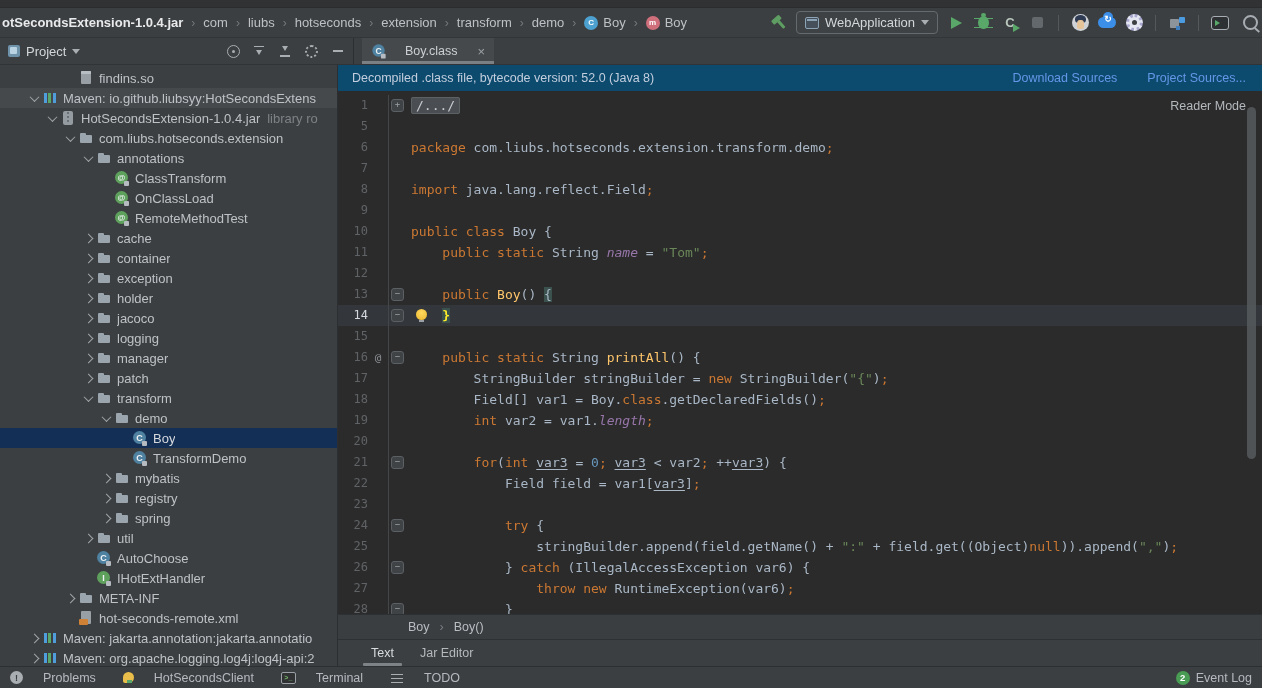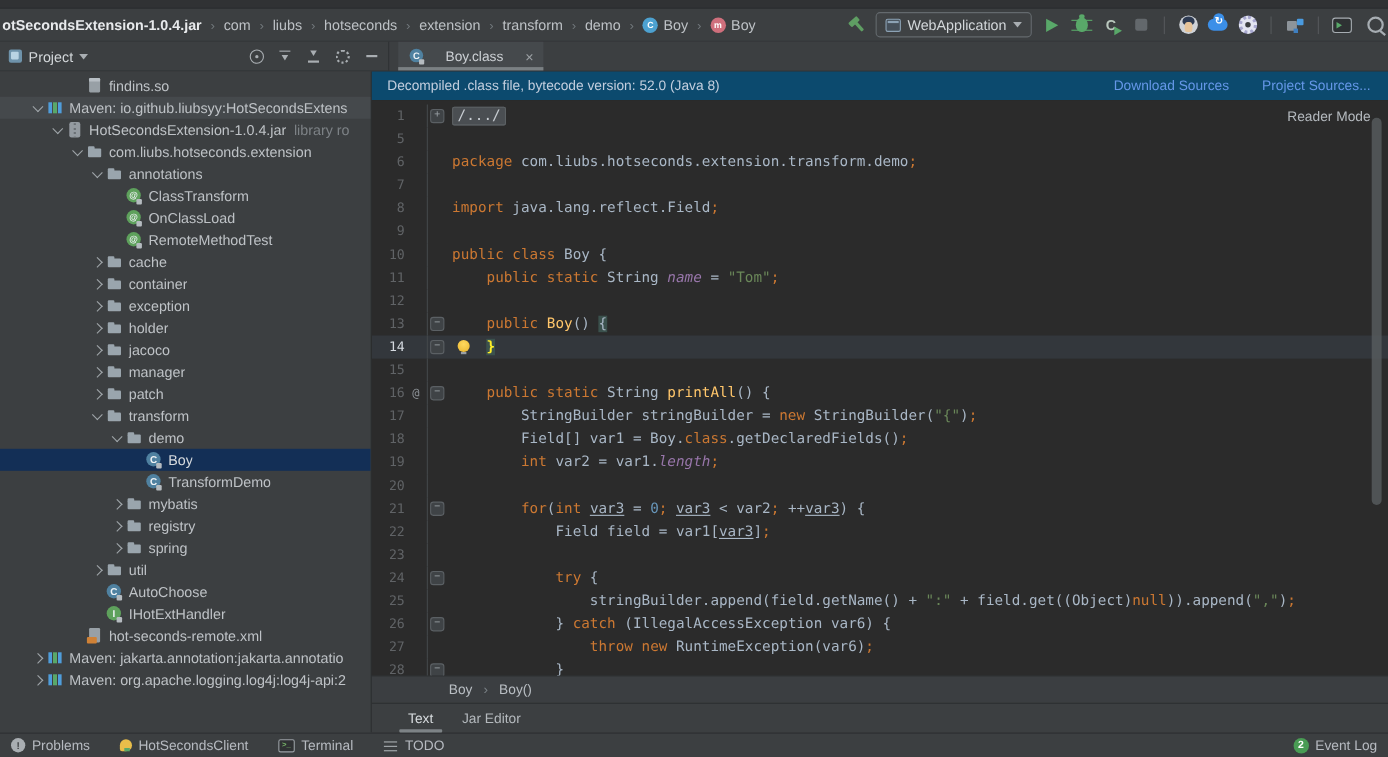--- a/index.html
+++ b/index.html
@@ -153,21 +153,21 @@
     padding-left:70px;color:#b9bec3;font-size:12.5px;}
   .edbc .bci + .bci::before{content:"›";color:#7a8085;margin:0 10px;}
   .bottomtabs{height:26px;flex:none;background:#3c3f41;border-top:1px solid #2e3133;display:flex;align-items:stretch;padding-left:20px;}
   .btab{display:flex;align-items:center;padding:0 13px;position:relative;color:#b4b9bd;font-size:12.5px;}
   .btab.selected{color:#d7dbde;}
   .btab.selected::after{content:"";position:absolute;left:5px;right:5px;bottom:0;height:3px;background:#7d8386;border-radius:1px;}
 
   
   .statusbar{height:21px;flex:none;background:#3c3f41;border-top:1px solid #2d3032;display:flex;align-items:center;
     padding:0 10px;font-size:12.5px;color:#b6bac0;}
-  .sbi{display:flex;align-items:center;gap:6px;margin-right:27px;}
+  .sbi{display:flex;align-items:center;gap:20px;margin-right:27px;}
   .sb-ico{width:14px;height:14px;position:relative;display:inline-flex;align-items:center;justify-content:center;flex:none;}
   .sb-problems{width:13px;height:13px;border-radius:50%;background:#a9aeb2;color:#3c3f41;font-size:9px;font-weight:bold;}
   .sb-problems::before{content:"!";}
   .sb-hotseconds{width:11px;height:11px;border-radius:50% 50% 50% 2px;background:#e9be4a;}
   .sb-hotseconds::after{content:"";position:absolute;left:4px;bottom:0;width:5px;height:3px;background:#59a869;}
   .sb-terminal{width:13px;height:10px;border:1px solid #9aa0a5;border-radius:2px;background:#2f3133;color:#79b86a;font-size:7px;font-weight:bold;}
   .sb-terminal::before{content:">_";}
   .sb-todo::before{content:"";position:absolute;left:1px;top:3px;width:12px;height:1.5px;background:#a9aeb2;
     box-shadow:0 4px 0 #a9aeb2,0 8px 0 #a9aeb2;}
   .sb-right{margin-left:auto;display:flex;align-items:center;gap:6px;}
@@ -368,20 +368,27 @@
             <i></i>
           </span>
           <span class="ti ti-folder"></span>
           <span class="tlabel">jacoco</span>
         </div>
         <div class="trow" style="padding-left: 80px;">
           <span class="chev closed">
             <i></i>
           </span>
           <span class="ti ti-folder"></span>
+          <span class="tlabel">logging</span>
+        </div>
+        <div class="trow" style="padding-left: 80px;">
+          <span class="chev closed">
+            <i></i>
+          </span>
+          <span class="ti ti-folder"></span>
           <span class="tlabel">manager</span>
         </div>
         <div class="trow" style="padding-left: 80px;">
           <span class="chev closed">
             <i></i>
           </span>
           <span class="ti ti-folder"></span>
           <span class="tlabel">patch</span>
         </div>
         <div class="trow" style="padding-left: 80px;">
@@ -438,20 +445,27 @@
         </div>
         <div class="trow" style="padding-left: 80px;">
           <span class="chev none"></span>
           <span class="ti ti-class"></span>
           <span class="tlabel">AutoChoose</span>
         </div>
         <div class="trow" style="padding-left: 80px;">
           <span class="chev none"></span>
           <span class="ti ti-interface"></span>
           <span class="tlabel">IHotExtHandler</span>
+        </div>
+        <div class="trow" style="padding-left: 62px;">
+          <span class="chev closed">
+            <i></i>
+          </span>
+          <span class="ti ti-folder"></span>
+          <span class="tlabel">META-INF</span>
         </div>
         <div class="trow" style="padding-left: 62px;">
           <span class="chev none"></span>
           <span class="ti ti-xml"></span>
           <span class="tlabel">hot-seconds-remote.xml</span>
         </div>
         <div class="trow" style="padding-left: 26px;">
           <span class="chev closed">
             <i></i>
           </span>

